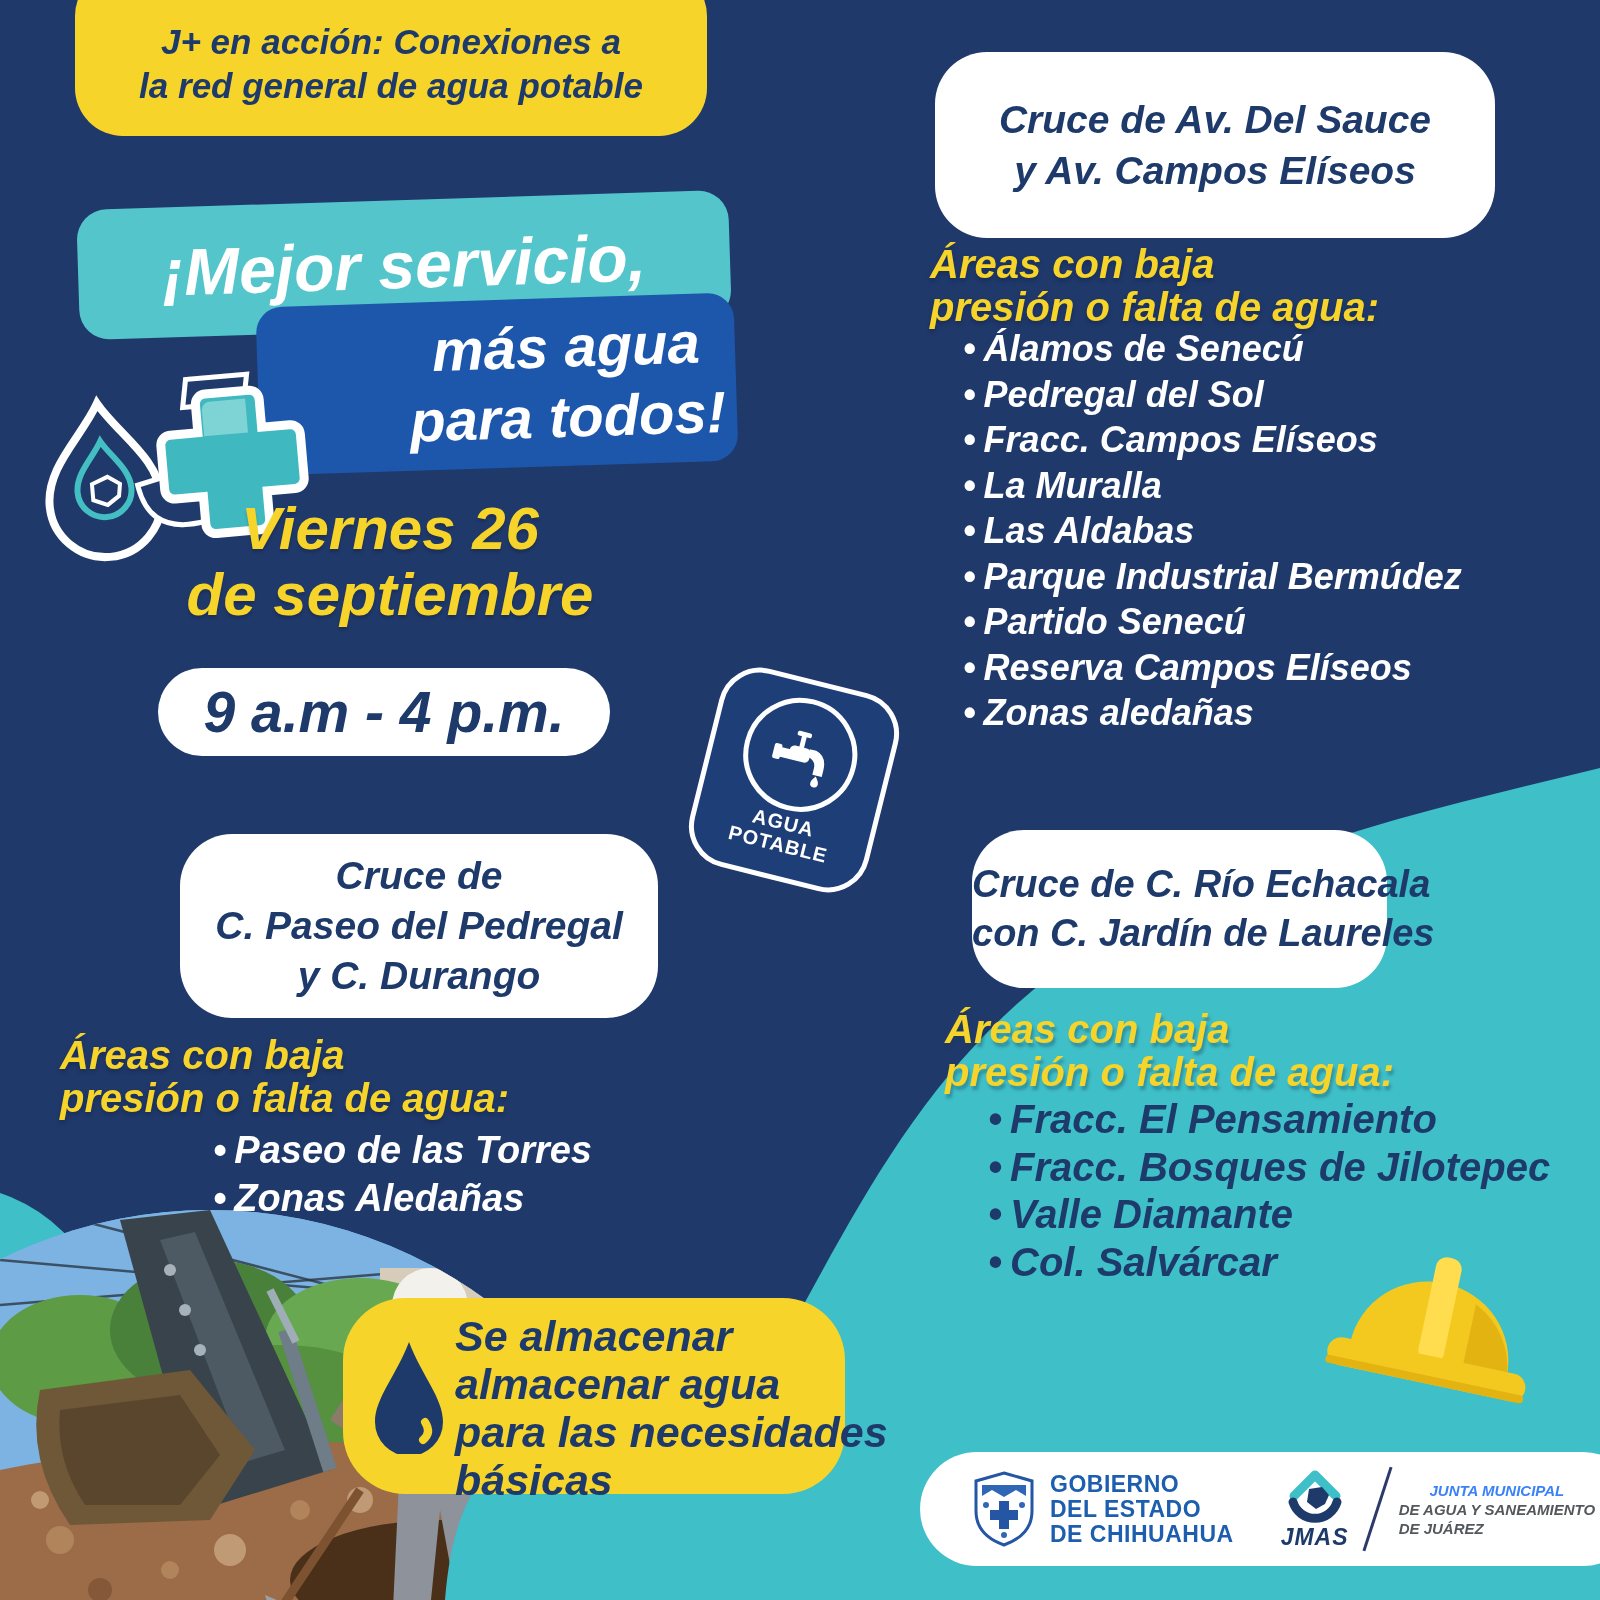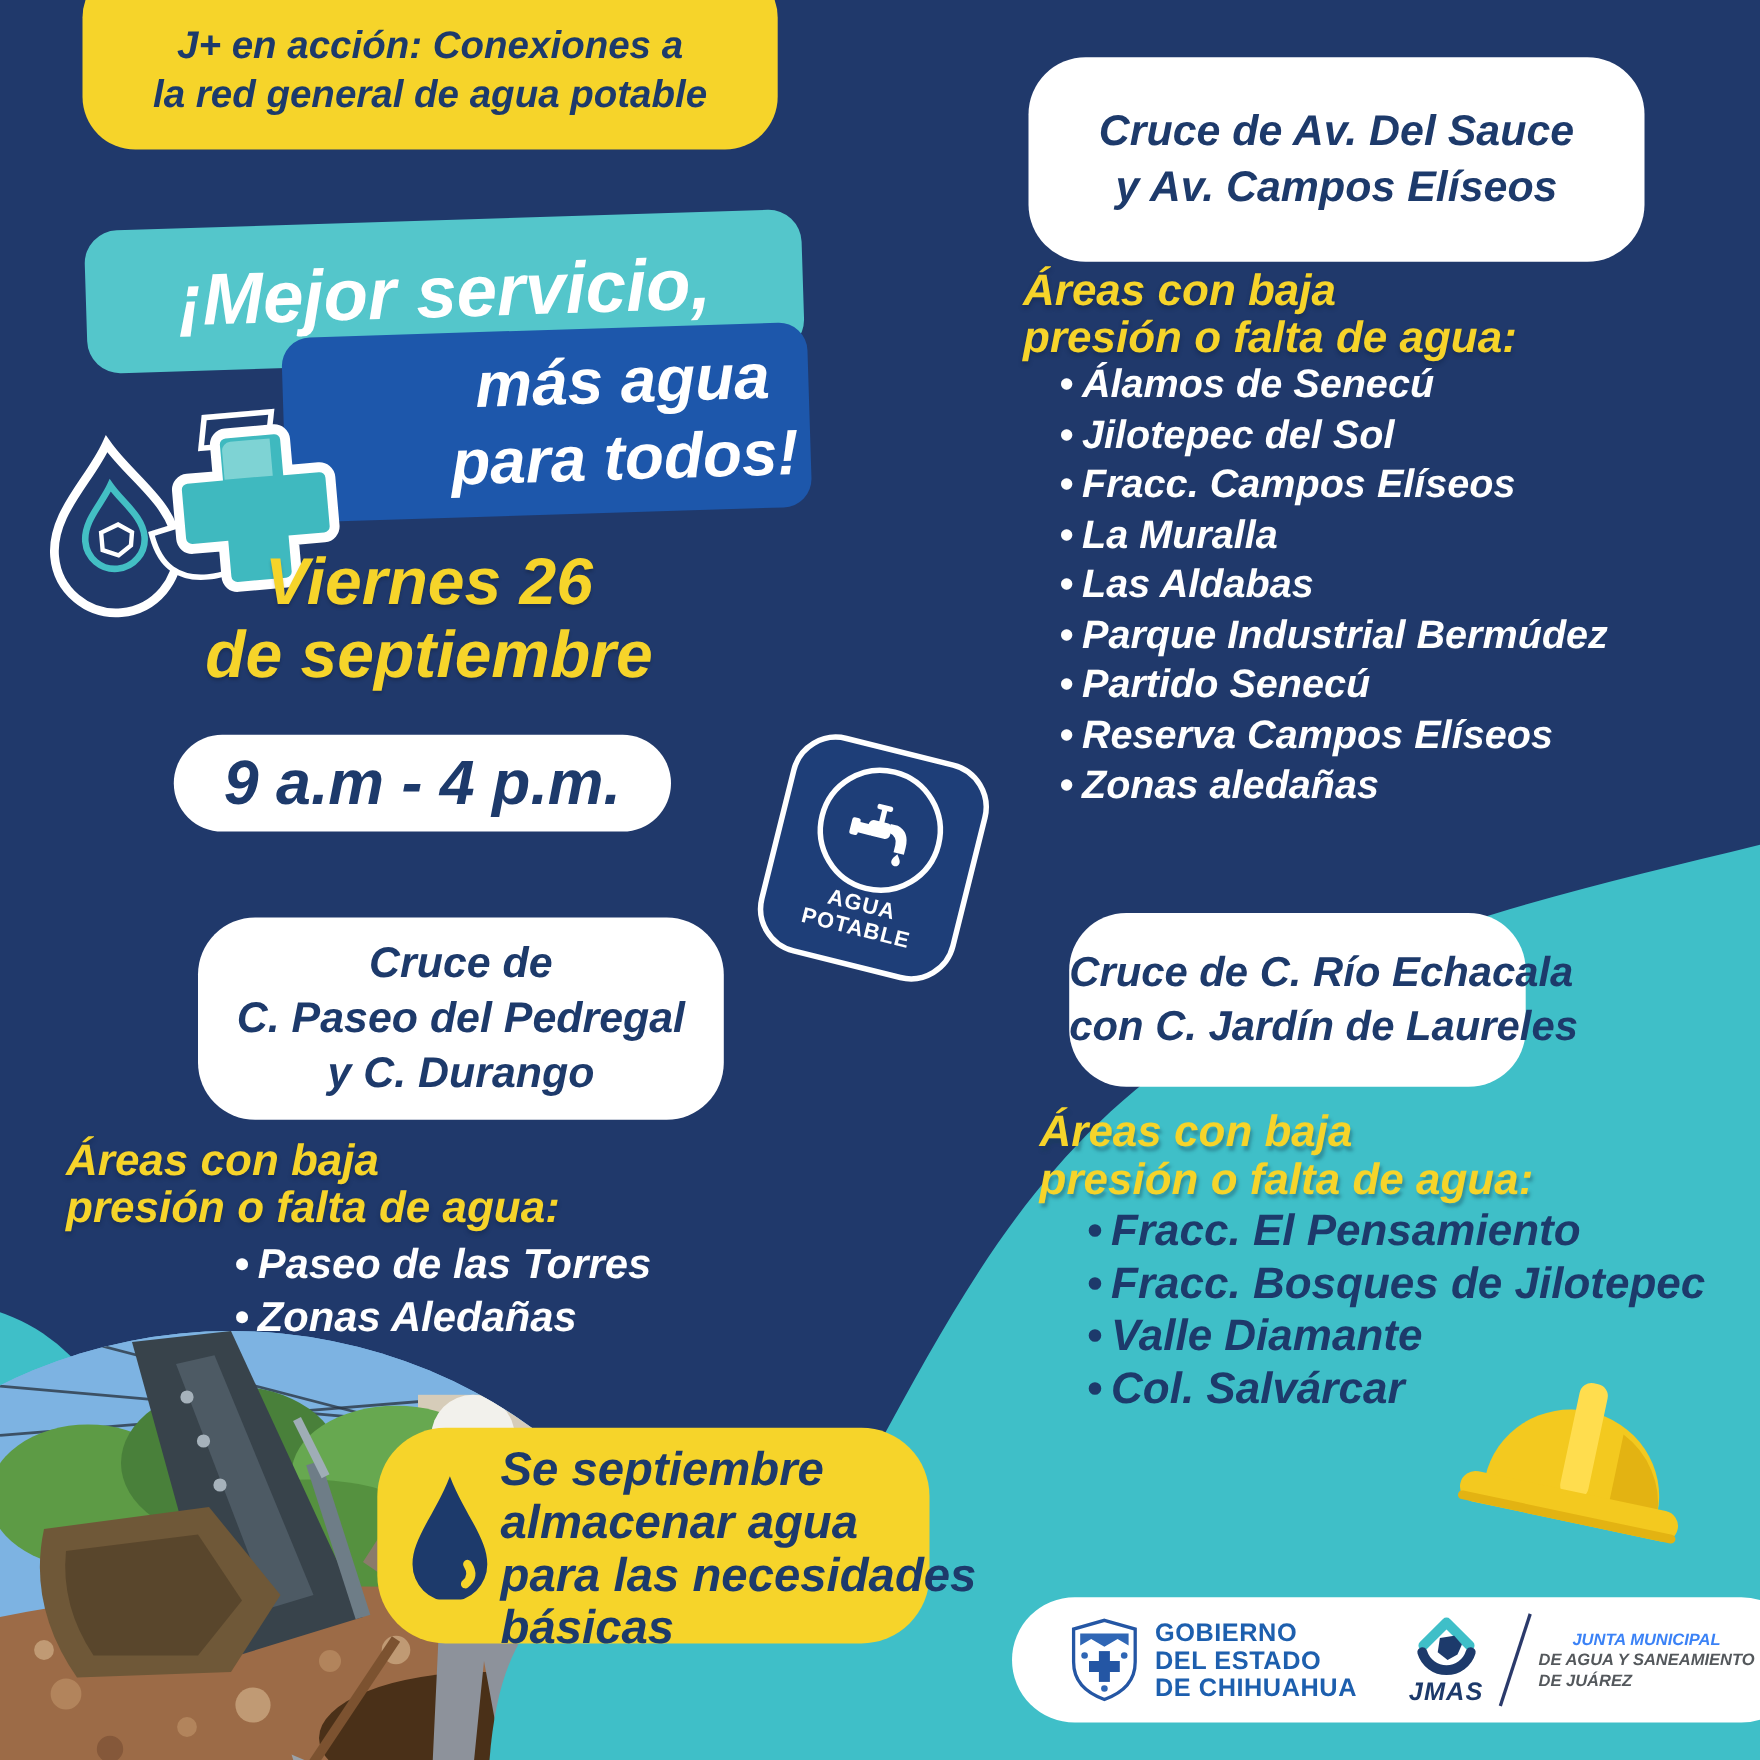--- a/index.html
+++ b/index.html
@@ -251,21 +251,21 @@
   <div class="abs loc-box loc-sauce">
     <div>Cruce de Av. Del Sauce</div>
     <div>y Av. Campos Elíseos</div>
   </div>
   <div class="abs h-yellow h1">
     <div>Áreas con baja</div>
     <div>presión o falta de agua:</div>
   </div>
   <ul class="abs area-list list-sauce">
     <li>Álamos de Senecú</li>
-    <li>Jilotepec del Sol</li>
+    <li>Pedregal del Sol</li>
     <li>Fracc. Campos Elíseos</li>
     <li>La Muralla</li>
     <li>Las Aldabas</li>
     <li>Parque Industrial Bermúdez</li>
     <li>Partido Senecú</li>
     <li>Reserva Campos Elíseos</li>
     <li>Zonas aledañas</li>
   </ul>
 
   <div class="abs loc-box loc-pedregal">
@@ -306,21 +306,21 @@
       <rect x="14" y="138" width="202" height="8" rx="4" fill="#e3b312"></rect>
     </g>
   </svg>
 
   <div class="abs reco-box"></div>
   <svg class="abs reco-drop" width="74" height="118" viewBox="0 0 74 118">
     <path d="M37 6 C50 40 71 62 71 86 A34 34 0 1 1 3 86 C3 62 24 40 37 6 Z" fill="#1d3a6b"></path>
     <path d="M53 86 q7 11 -2 18" stroke="#f6d42a" stroke-width="8" stroke-linecap="round" fill="none"></path>
   </svg>
   <div class="abs reco-text">
-    <div>Se septiembre</div>
+    <div>Se almacenar</div>
     <div>almacenar agua</div>
     <div>para las necesidades</div>
     <div>básicas</div>
   </div>
 
   <div class="abs footer">
     <svg width="64" height="76" viewBox="0 0 64 76">
       <path d="M32 2 L60 10 V40 Q60 64 32 74 Q4 64 4 40 V10 Z" fill="#fff" stroke="#2456a4" stroke-width="3"></path>
       <path d="M10 14 H54 V25 L44 19 L32 26 L20 19 L10 25 Z" fill="#2f66b5"></path>
       <rect x="27" y="30" width="10" height="28" fill="#2456a4"></rect>

